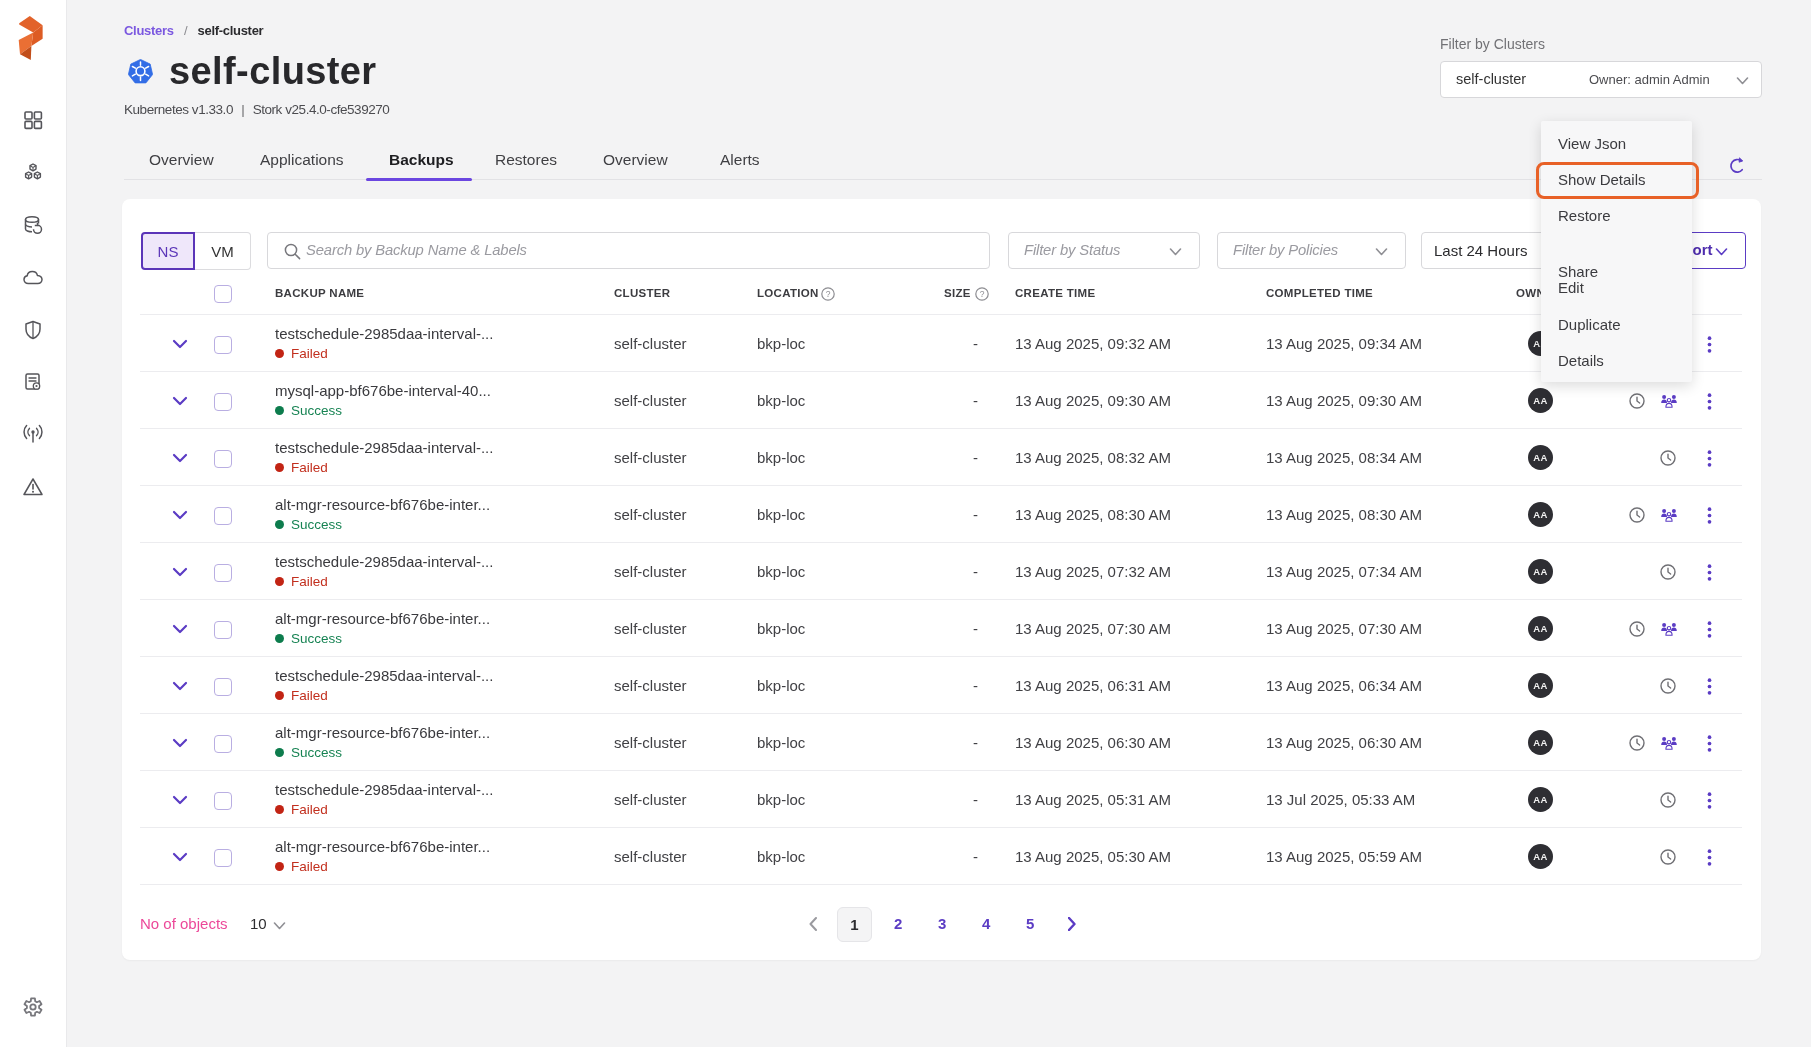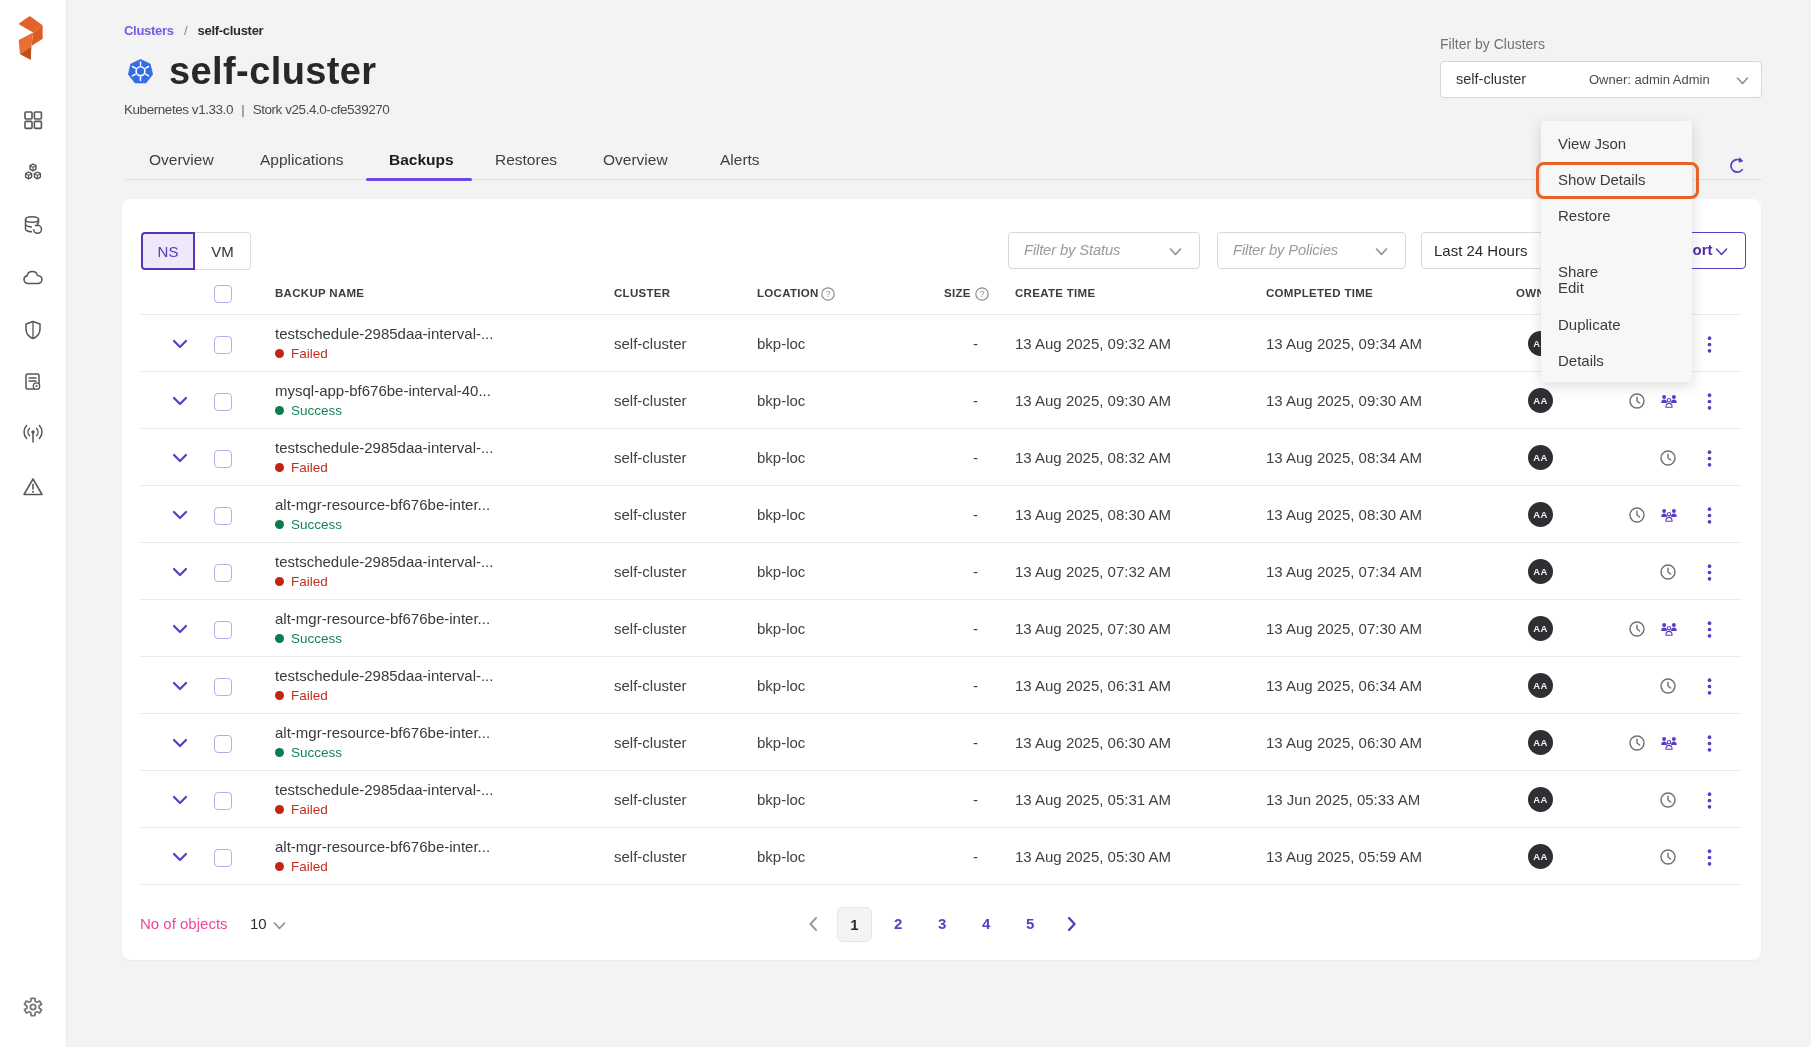--- a/index.html
+++ b/index.html
@@ -145,20 +145,27 @@
 <div class="tab" style="left:720px;">Alerts</div>
 <div class="abs" id="tabline"></div>
 <div class="abs" id="tabunder"></div>
 <svg class="abs" style="left:1729px;top:156px" width="19" height="19" viewBox="0 0 19 19">
     <path d="M12.1 4.8 A6.3 6.3 0 1 0 13.2 13.7" fill="none" stroke="#5b3cc4" stroke-width="1.7" stroke-linecap="round"></path>
     <path d="M10.4 1.8 L13.8 4.9 L10.1 6.2 Z" fill="#5b3cc4" stroke="#5b3cc4" stroke-width="0.8" stroke-linejoin="round"></path>
   </svg>
 <div class="abs" id="card">
 <div class="ns">NS</div>
     <div class="vm">VM</div>
+<div class="abs inputbox" id="search">
+      <svg class="abs" style="left:16px;top:10px" width="17" height="17" viewBox="0 0 17 17">
+        <circle cx="7" cy="7" r="5.6" fill="none" stroke="#77777c" stroke-width="1.5"></circle>
+        <path d="M11.2 11.2 L15.6 15.6" stroke="#77777c" stroke-width="1.5" stroke-linecap="round"></path>
+      </svg>
+      <span class="ph">Search by Backup Name &amp; Labels</span>
+    </div>
 <div class="abs inputbox" id="fstatus">
       <span class="ph">Filter by Status</span>
       <svg class="abs" style="left:160px;top:15px" width="13" height="8" viewBox="0 0 13 8">
         <path d="M1.5 1 L6.5 6.5 L11.5 1" fill="none" stroke="#8f8f94" stroke-width="1.6" stroke-linecap="round" stroke-linejoin="round"></path>
       </svg>
     </div>
 <div class="abs inputbox" id="fpol">
       <span class="ph">Filter by Policies</span>
       <svg class="abs" style="left:157px;top:15px" width="13" height="8" viewBox="0 0 13 8">
         <path d="M1.5 1 L6.5 6.5 L11.5 1" fill="none" stroke="#8f8f94" stroke-width="1.6" stroke-linecap="round" stroke-linejoin="round"></path>
@@ -401,21 +408,21 @@
 <svg class="abs" style="left:50px;top:596px" width="16" height="10" viewBox="0 0 16 10">
       <path d="M2 2 L8 8 L14 2" fill="none" stroke="#5b3cc4" stroke-width="2.2" stroke-linecap="round" stroke-linejoin="round"></path>
     </svg>
 <div class="cbox" style="left:92px;top:593px;"></div>
 <div class="name" style="top:582px;">testschedule-2985daa-interval-...</div>
 <div class="status failed" style="top:603px;"><span class="dot"></span>Failed</div>
 <div class="cell" style="left:492px;top:592px;">self-cluster</div>
 <div class="cell" style="left:635px;top:592px;">bkp-loc</div>
 <div class="cell" style="left:851px;top:592px;">-</div>
 <div class="cell" style="left:893px;top:592px;">13 Aug 2025, 05:31 AM</div>
-<div class="cell" style="left:1144px;top:592px;">13 Jun 2025, 05:33 AM</div>
+<div class="cell" style="left:1144px;top:592px;">13 Jul 2025, 05:33 AM</div>
 <div class="avatar" style="top:588px;">AA</div>
 <svg class="abs" style="left:1538px;top:593px" width="16" height="16" viewBox="0 0 16 16">
       <circle cx="8" cy="8" r="7" fill="none" stroke="#6f6f74" stroke-width="1.4"></circle>
       <path d="M8 4.2 V8 L10.6 10" fill="none" stroke="#6f6f74" stroke-width="1.4" stroke-linecap="round"></path>
     </svg>
 <svg class="abs" style="left:1585px;top:593px" width="5" height="17" viewBox="0 0 5 17">
       <circle cx="2.5" cy="2.2" r="1.85" fill="#5b3cc4"></circle>
       <circle cx="2.5" cy="8.5" r="1.85" fill="#5b3cc4"></circle>
       <circle cx="2.5" cy="14.8" r="1.85" fill="#5b3cc4"></circle>
     </svg>

